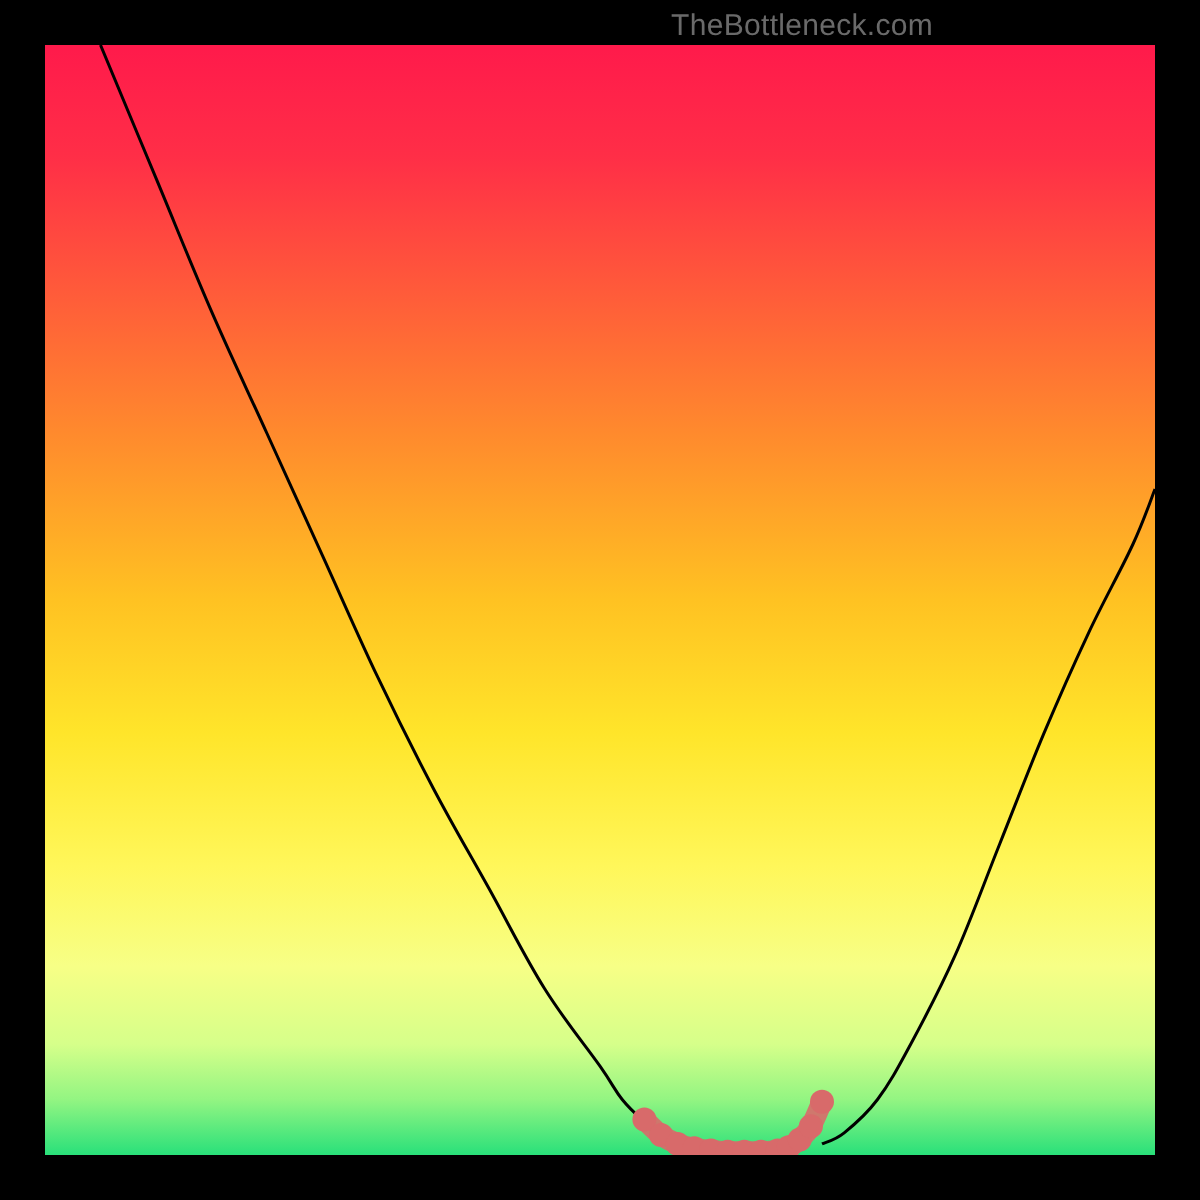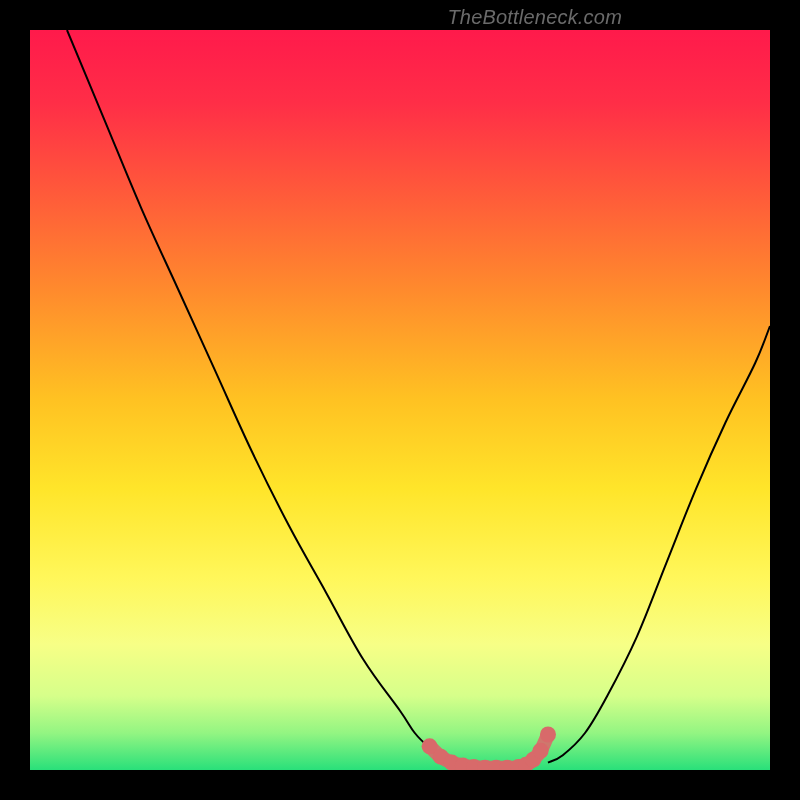--- a/index.html
+++ b/index.html
@@ -9,21 +9,20 @@
     height: 800px;
     overflow: hidden;
     background: #000;
     font-family: Arial, Helvetica, sans-serif;
   }
   .frame {
     position: relative;
     width: 632px;
     height: 800px;
     background: #000;
-    font-style: italic;
   }
   .plot {
     position: absolute;
     left: 30px;
     top: 30px;
     width: 740px;
     height: 740px;
     overflow: hidden;
   }
   .watermark {

